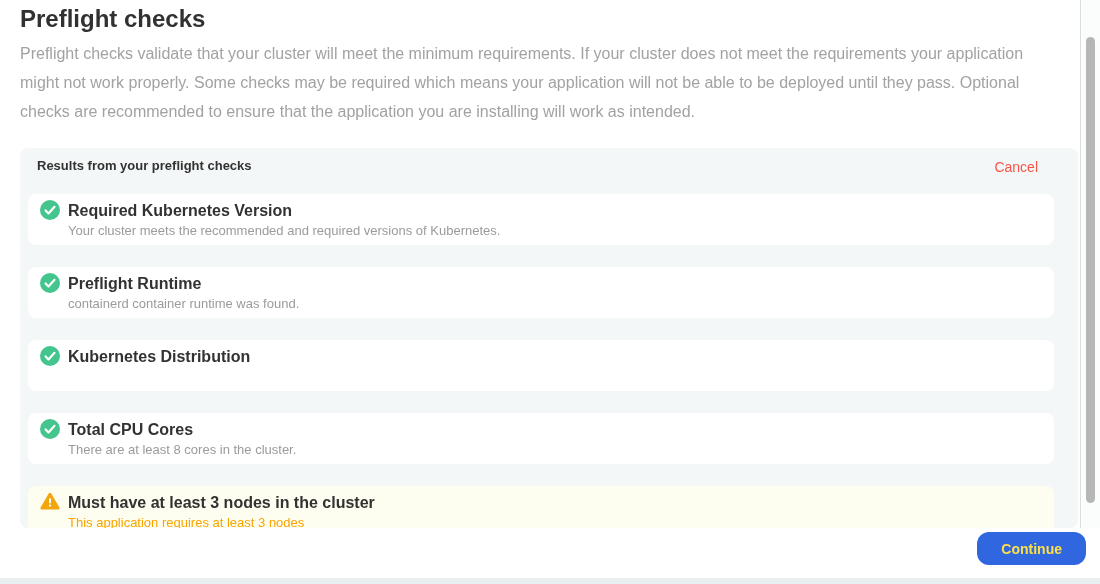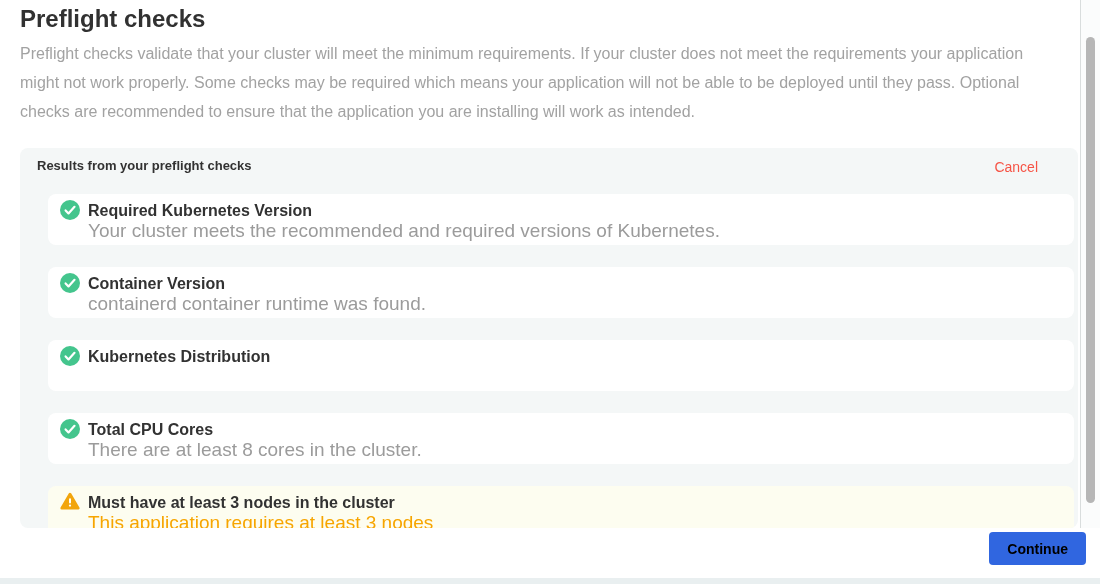--- a/index.html
+++ b/index.html
@@ -23,48 +23,48 @@
     background:#f4f7f7; border-radius:8px; overflow:hidden;
   }
   .card-header {
     position:absolute; left:17px; top:10px;
     font-size:13px; font-weight:bold; color:#323232;
   }
   .cancel-link {
     position:absolute; right:40px; top:11px;
     font-size:14px; color:#f65446; cursor:pointer; text-decoration:none;
   }
-  .checks { position:absolute; left:28px; top:46px; width:1026px; }
+  .checks { position:absolute; left:8px; top:46px; width:1026px; }
   .check-item {
     position:relative; width:100%; height:51px;
     background:#ffffff; border-radius:8px; margin-bottom:22px;
     padding:7px 12px 0 40px;
   }
   .check-item.warn { background:#fdfdf0; }
   .check-icon { position:absolute; left:12px; top:6px; width:20px; height:20px; }
   .check-title { font-size:16px; font-weight:bold; color:#323232; line-height:19px; }
-  .check-msg { font-size:19px; color:#9b9b9b; line-height:15px; margin-top:3px; }
+  .check-msg { font-size:13px; color:#9b9b9b; line-height:15px; margin-top:3px; }
   .check-item.warn .check-msg { color:#f7a500; font-weight:normal; }
   .content-border {
     position:absolute; left:1080px; top:0; width:1px; height:578px; background:#d9dddd;
   }
   .scroll-track {
     position:absolute; left:1081px; top:0; width:19px; height:578px; background:#fbfcfc;
   }
   .scroll-thumb {
     position:absolute; left:5px; top:37px; width:9px; height:466px;
     background:#b6b6b6; border-radius:5px; cursor:pointer;
   }
   .footer {
     position:absolute; left:0; top:528px; width:1100px; height:50px; background:#ffffff;
   }
   .continue-btn {
-    position:absolute; right:14px; top:4px; height:33px; padding:0 18px;
-    background:#3066e0; color:#000000; font-size:14px; font-weight:bold;
-    border:none; border-radius:4px; font-family:inherit; cursor:pointer;
+    position:absolute; right:14px; top:4px; height:33px; padding:0 24px;
+    background:#3066e0; color:#fde047; font-size:14px; font-weight:bold;
+    border:none; border-radius:12px; font-family:inherit; cursor:pointer;
   }
   .bottom-strip {
     position:absolute; left:0; top:578px; width:1100px; height:6px; background:#e9eff0;
   }
 </style>
 </head>
 <body>
 
 <h1 class="page-title">Preflight checks</h1>
 <p class="page-desc">Preflight checks validate that your cluster will meet the minimum requirements. If your cluster does not meet the requirements your application might not work properly. Some checks may be required which means your application will not be able to be deployed until they pass. Optional checks are recommended to ensure that the application you are installing will work as intended.</p>
@@ -80,21 +80,21 @@
           </svg></span>
     <p class="check-title">Required Kubernetes Version</p>
     <p class="check-msg">Your cluster meets the recommended and required versions of Kubernetes.</p>
   </div>
 
   <div class="check-item pass">
     <span class="check-icon"><svg width="20" height="20" viewBox="0 0 20 20">
             <circle cx="10" cy="10" r="10" fill="#44c58d"></circle>
             <path d="M5.6 10.4l2.9 3 6-6.6" stroke="#fff" stroke-width="2.2" fill="none" stroke-linecap="round" stroke-linejoin="round"></path>
           </svg></span>
-    <p class="check-title">Container Version</p>
+    <p class="check-title">Preflight Runtime</p>
     <p class="check-msg">containerd container runtime was found.</p>
   </div>
 
   <div class="check-item pass">
     <span class="check-icon"><svg width="20" height="20" viewBox="0 0 20 20">
             <circle cx="10" cy="10" r="10" fill="#44c58d"></circle>
             <path d="M5.6 10.4l2.9 3 6-6.6" stroke="#fff" stroke-width="2.2" fill="none" stroke-linecap="round" stroke-linejoin="round"></path>
           </svg></span>
     <p class="check-title">Kubernetes Distribution</p>
   </div>

